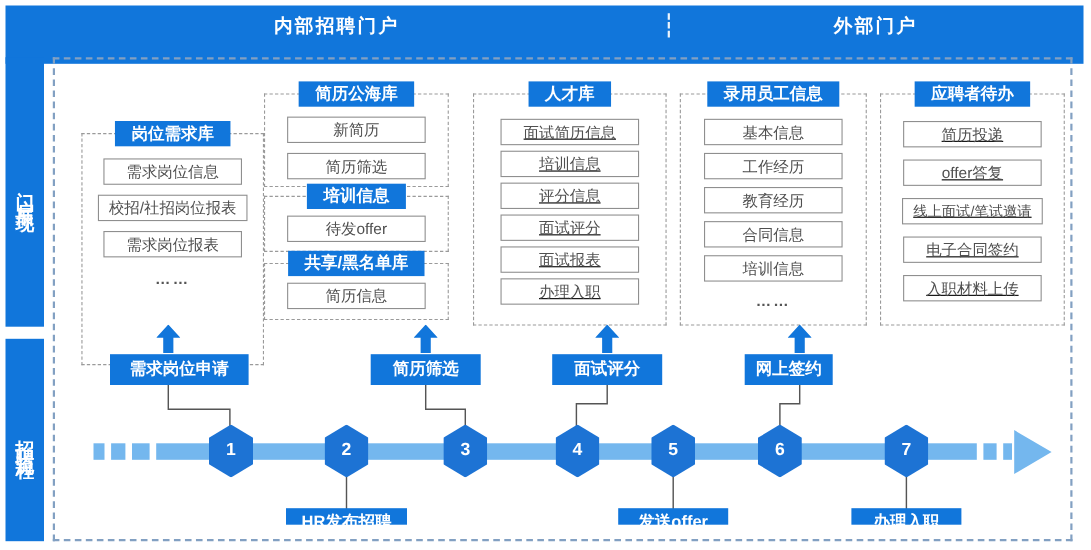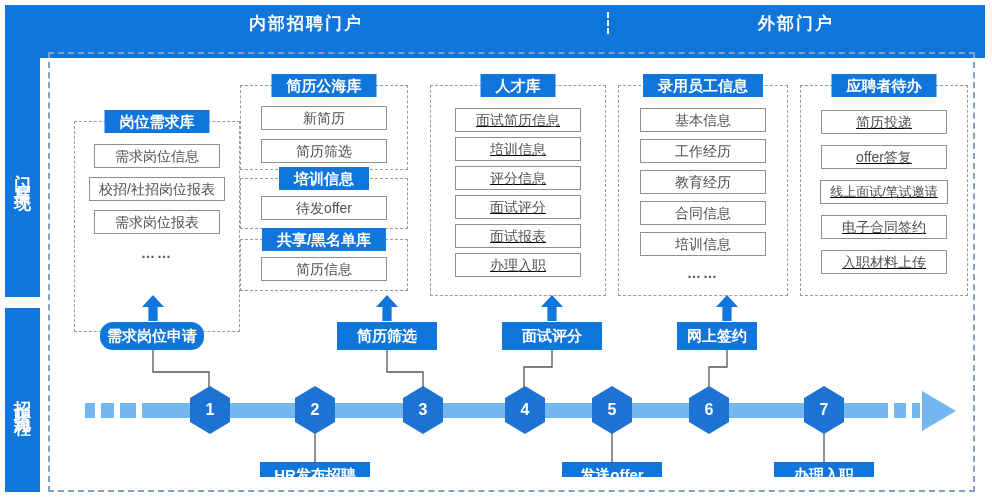--- a/index.html
+++ b/index.html
@@ -137,21 +137,21 @@
     <polyline points="315,433 315,463" fill="none" stroke="#555" stroke-width="1.3"></polyline>
     <polyline points="612,433 612,463" fill="none" stroke="#555" stroke-width="1.3"></polyline>
     <polyline points="824,433 824,463" fill="none" stroke="#555" stroke-width="1.3"></polyline>
   </svg>
 
   <div class="up-arrow" style="left:142px;top:295px;"></div>
   <div class="up-arrow" style="left:376px;top:295px;"></div>
   <div class="up-arrow" style="left:541px;top:295px;"></div>
   <div class="up-arrow" style="left:716px;top:295px;"></div>
 
-  <div class="flow-label" style="left:100px;top:322px;width:104px;border-radius:13px;">需求岗位申请</div>
+  <div class="flow-label" style="left:100px;top:322px;width:126px;">需求岗位申请</div>
   <div class="flow-label" style="left:337px;top:322px;width:100px;">简历筛选</div>
   <div class="flow-label" style="left:502px;top:322px;width:100px;">面试评分</div>
   <div class="flow-label" style="left:677px;top:322px;width:80px;">网上签约</div>
 
   <div class="tl-bar" style="left:85px;width:10px;"></div>
   <div class="tl-bar" style="left:101px;width:13px;"></div>
   <div class="tl-bar" style="left:120px;width:16px;"></div>
   <div class="tl-bar" style="left:142px;width:746px;"></div>
   <div class="tl-bar" style="left:894px;width:12px;"></div>
   <div class="tl-bar" style="left:912px;width:8px;"></div>

